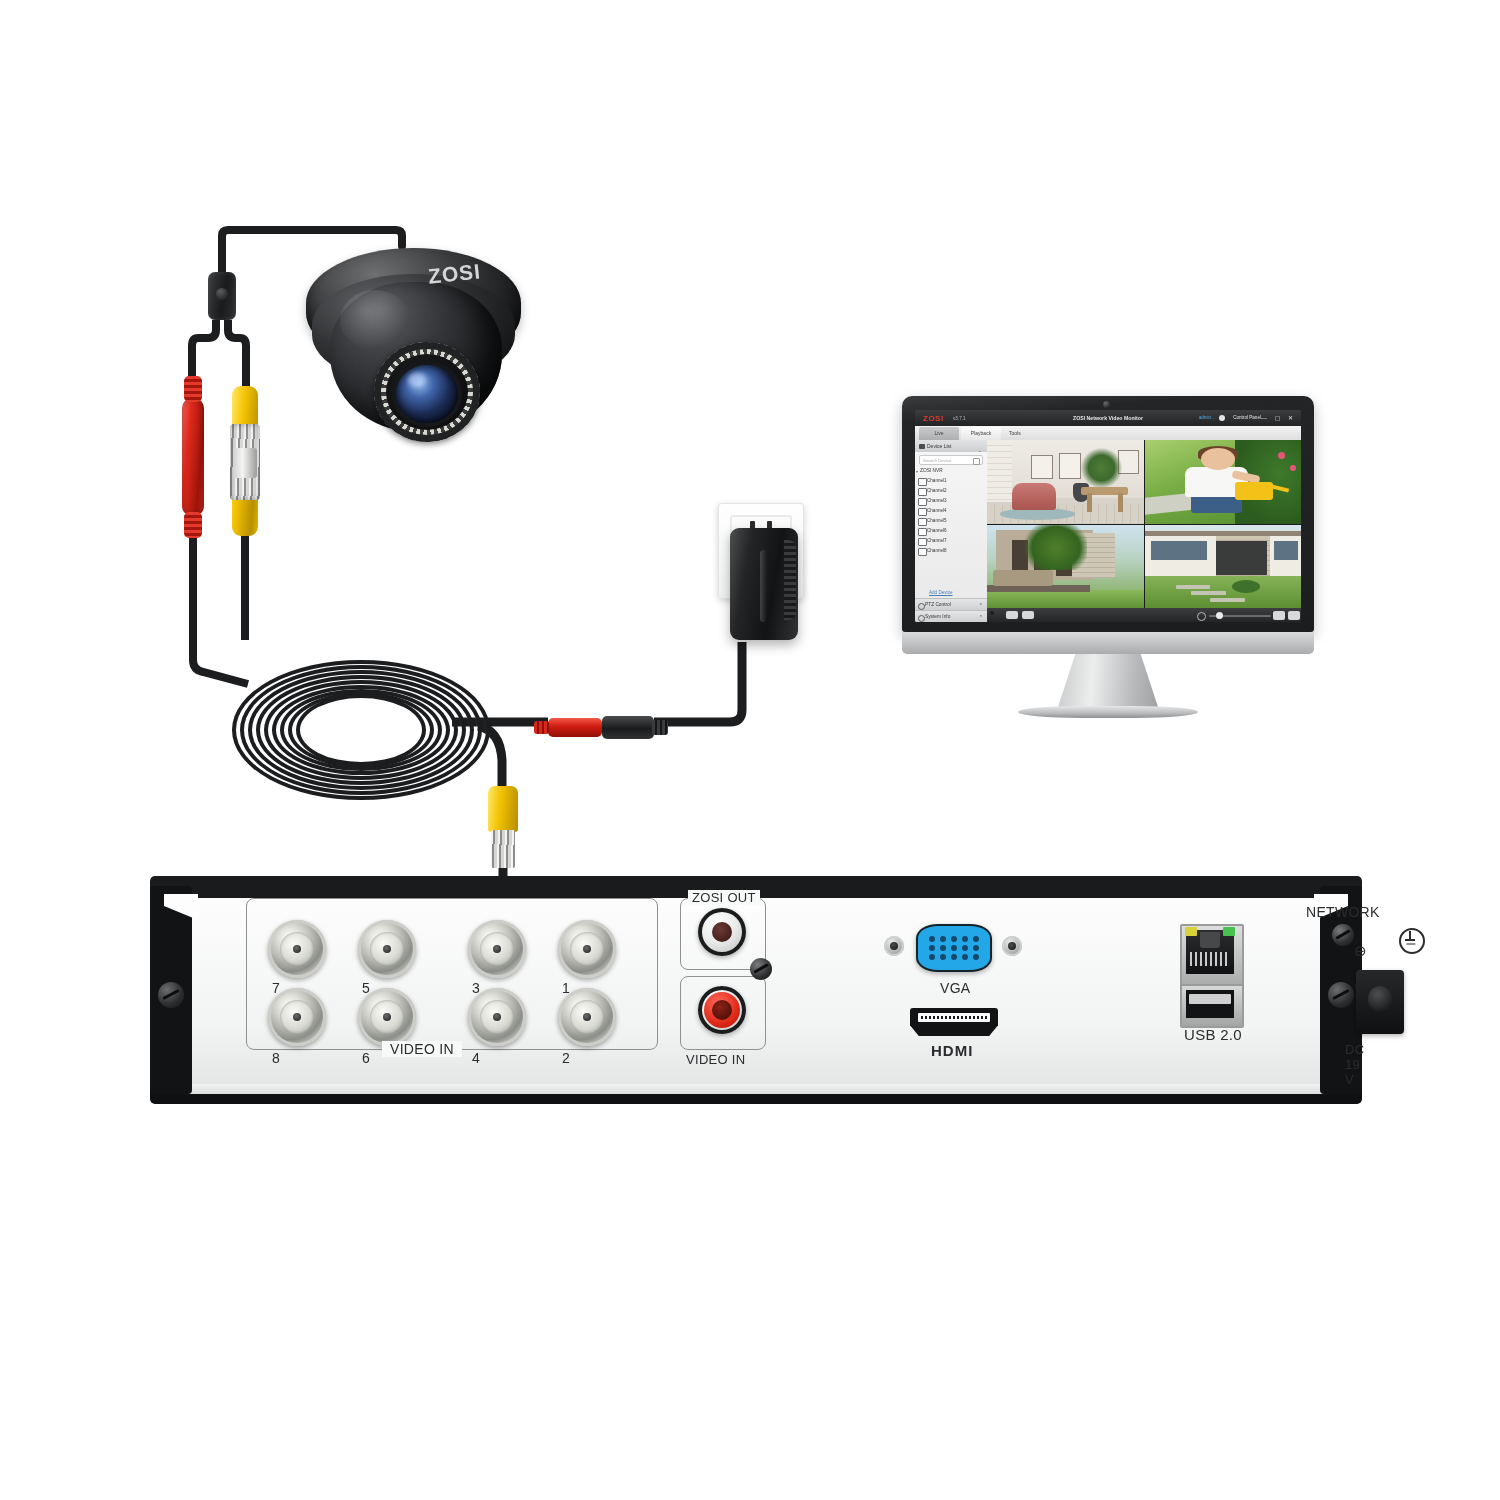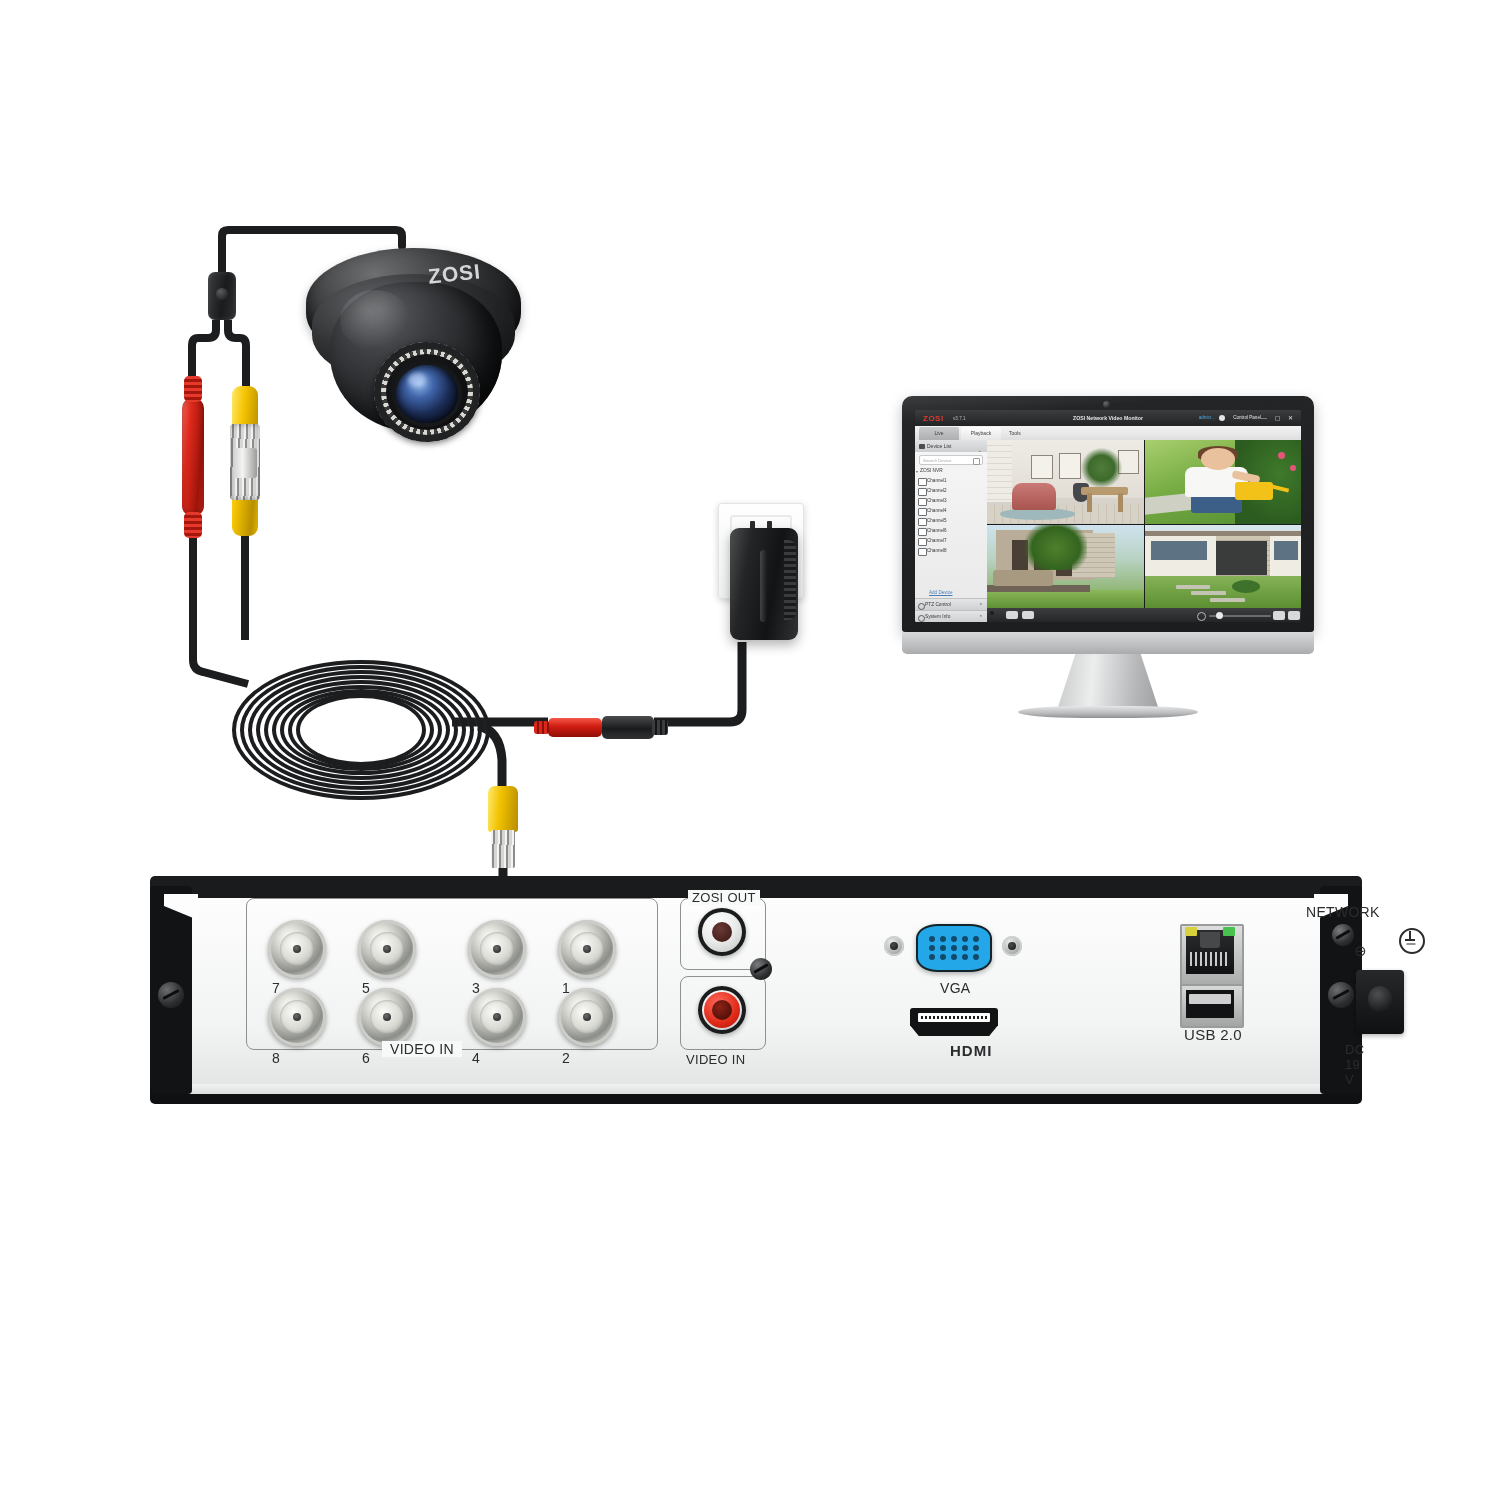--- a/index.html
+++ b/index.html
@@ -479,21 +479,21 @@
     clip-path:polygon(0 0,100% 0,100% 62%,90% 100%,10% 100%,0 62%);
     box-shadow:0 2px 5px rgba(0,0,0,.3);
   }
   .hdmi-in{
     position:absolute;left:768px;top:137px;width:72px;height:9px;background:#fbfbfb;border-radius:1px;
   }
   .hdmi-in::after{
     content:"";position:absolute;left:3px;top:3px;right:3px;height:3px;
     background:repeating-linear-gradient(90deg,#1b1c1d 0 2px,#fbfbfb 2px 4px);
   }
-  .hdmi-lbl{left:800px;top:166px;font-weight:bold;letter-spacing:1px;font-size:15px;}
+  .hdmi-lbl{left:781px;top:166px;font-weight:bold;letter-spacing:1px;font-size:15px;}
 
   .rj45{
     position:absolute;left:1030px;top:48px;width:60px;height:60px;
     background:linear-gradient(180deg,#dddedd,#a9abab);
     border:2px solid #9a9c9c;border-radius:2px;
   }
   .rj45-in{
     position:absolute;left:1036px;top:54px;width:48px;height:44px;
     background:linear-gradient(180deg,#2a2c2d,#101112);
   }

